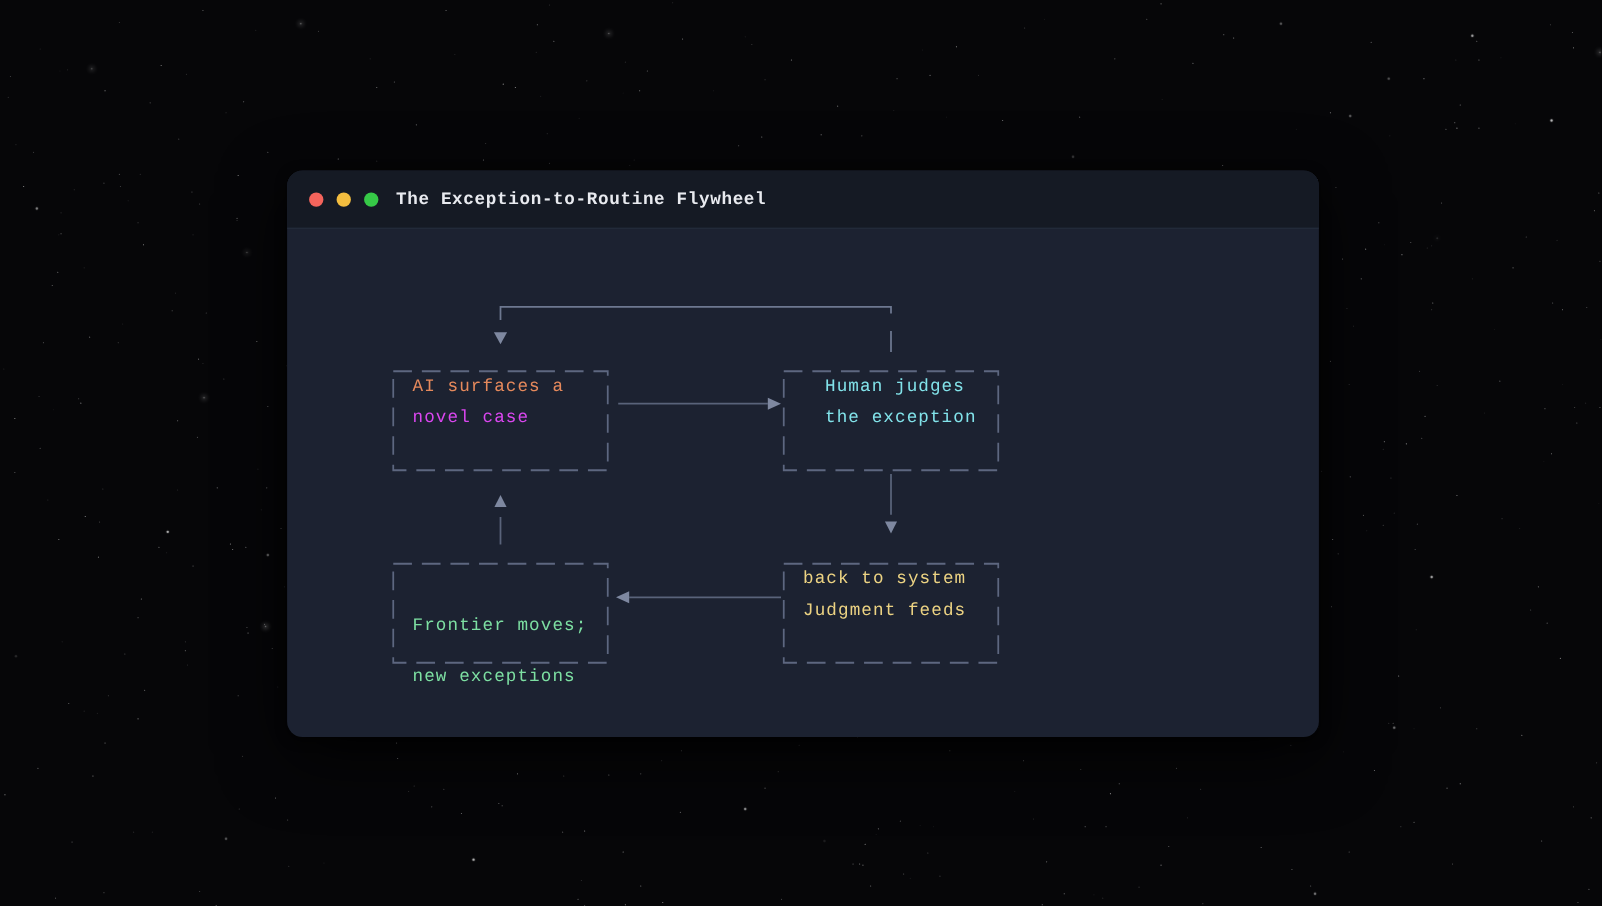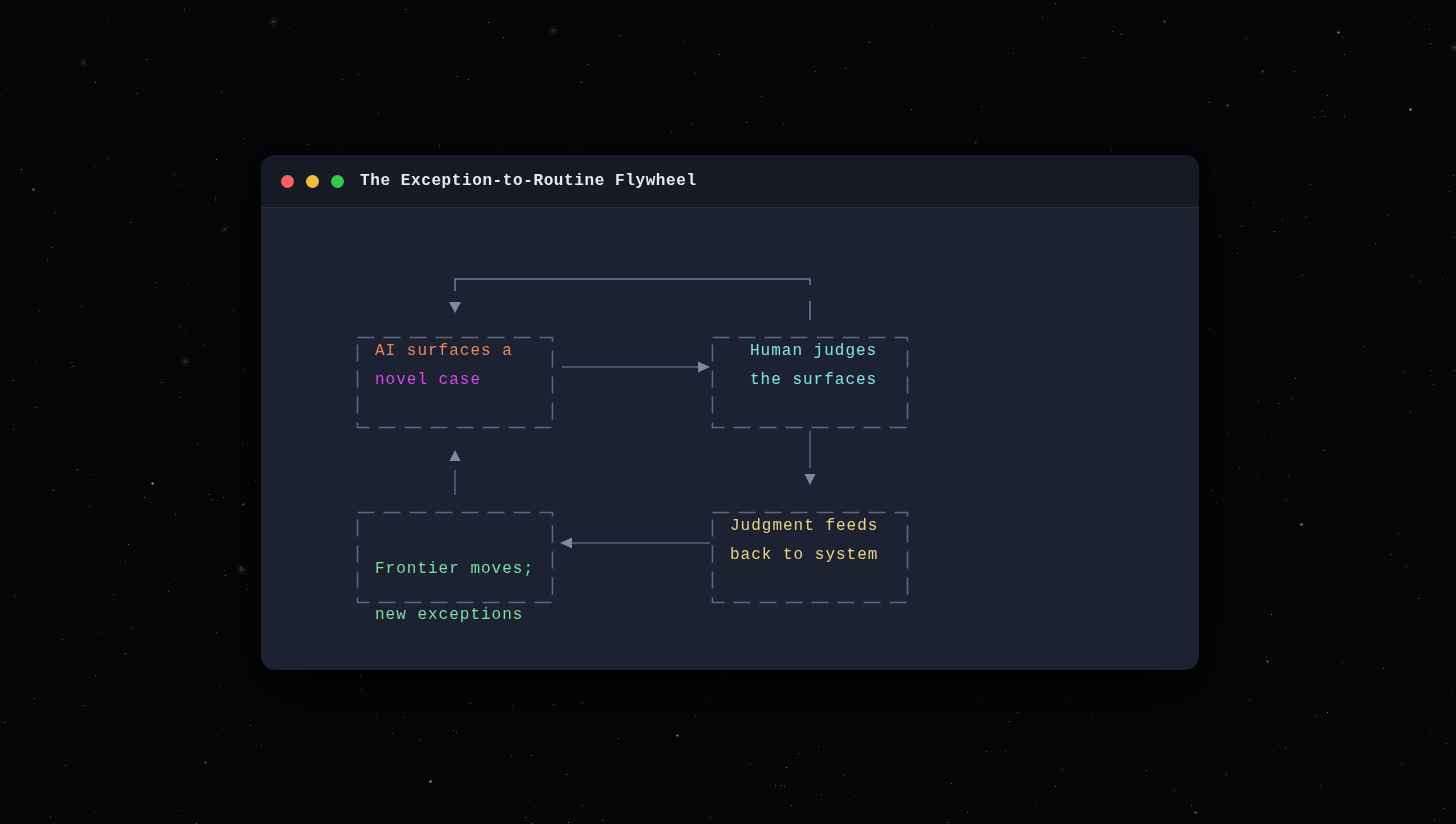--- a/index.html
+++ b/index.html
@@ -100,24 +100,24 @@
         <polygon class="arrowhead" points="188,94 200,94 194,105"></polygon>
       </g>
     </svg>
 
     <div class="node node-top-left">
       <span style="color: rgb(229, 137, 92);">AI surfaces a</span>
       <span style="color: #d946ef;">novel case</span>
     </div>
     <div class="node node-top-right">
       <span style="color: rgb(130, 227, 234);">Human judges</span>
-      <span style="color: rgb(130, 227, 234);">the surfaces</span>
+      <span style="color: rgb(130, 227, 234);">the exception</span>
     </div>
     <div class="node node-bottom-left">
       <span style="color: rgb(125, 223, 162); margin-top: 43px;">Frontier moves;</span>
       <span style="color: rgb(125, 223, 162); margin-top: 17px;">new exceptions</span>
     </div>
     <div class="node node-bottom-right">
+      <span style="color: rgb(236, 211, 131);">back to system</span>
       <span style="color: rgb(236, 211, 131);">Judgment feeds</span>
-      <span style="color: rgb(236, 211, 131);">back to system</span>
     </div>
   </div>
 </div>
 
 </body></html>

